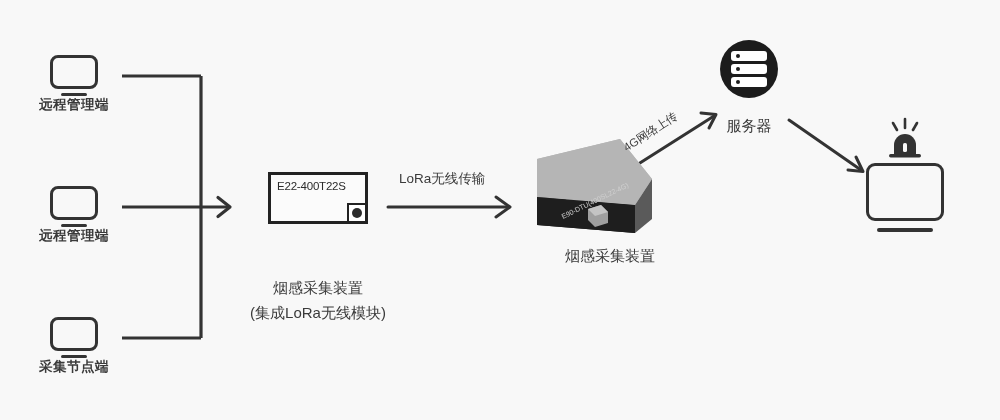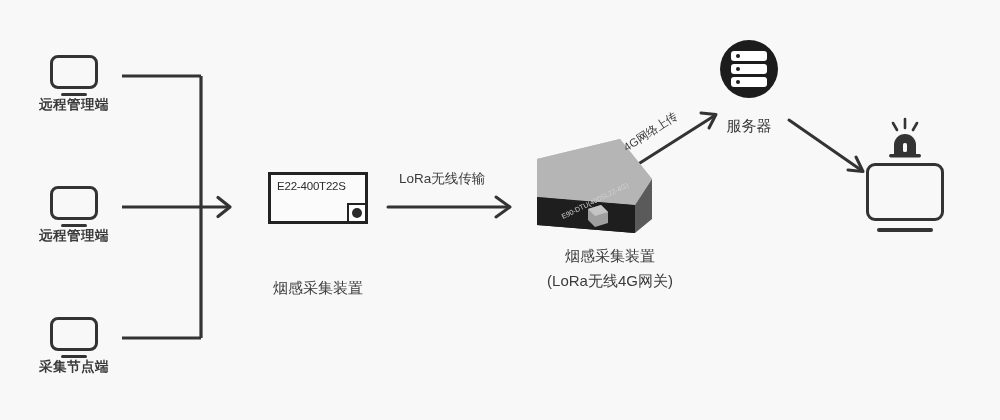--- a/index.html
+++ b/index.html
@@ -222,20 +222,21 @@
     <div class="monitor-stand"></div>
     <div class="node-label">采集节点端</div>
   </div>
 
   <div class="module-box" style="left:268px; top:172px;">
     <div class="module-text">E22-400T22S</div>
     <div class="module-conn"></div>
   </div>
   <div class="caption" style="left:238px; top:243px; width:160px;margin-top:32px;">
     <div>烟感采集装置</div>
+    <div>(集成LoRa无线模块)</div>
   </div>
 
   <div class="arrow-label" style="left:399px; top:170px;text-align:right;">LoRa无线传输</div>
 
   <svg class="abs" width="160" height="110" style="left:515px; top:133px;">
 
     <polygon points="22,64 22,92 120,100 120,72" fill="#1e1e1e"></polygon>
 
     <polygon points="22,26 22,92 38,83 38,42" fill="#6e6e6e"></polygon>
 
@@ -247,21 +248,20 @@
     <polygon points="120,72 120,100 137,86 137,46" fill="#5a5a5a"></polygon>
 
     <polygon points="73,76 86,72 93,79 93,90 80,94 73,87" fill="#9f9f9f"></polygon>
     <polygon points="73,76 86,72 93,79 80,83" fill="#c4c4c4"></polygon>
 
     <text x="48" y="86" fill="#cfcfcf" font-size="7" font-family="Liberation Sans, sans-serif" transform="rotate(-26 48 86)">E90-DTU(400SL22-4G)</text>
   </svg>
 
   <div class="caption" style="left:515px; top:243px; width:190px;">
     <div>烟感采集装置</div>
-    <div>(LoRa无线4G网关)</div>
   </div>
 
   <div class="arrow-label tilted" style="left:629px; top:140px;">4G网络上传</div>
 
   <div class="server-circle" style="left:720px; top:40px;">
     <div class="server-bar" style="top:11px;"></div>
     <div class="server-bar" style="top:24px;"></div>
     <div class="server-bar" style="top:37px;"></div>
   </div>
   <div class="caption" style="left:700px; top:113px; width:98px;">服务器</div>

